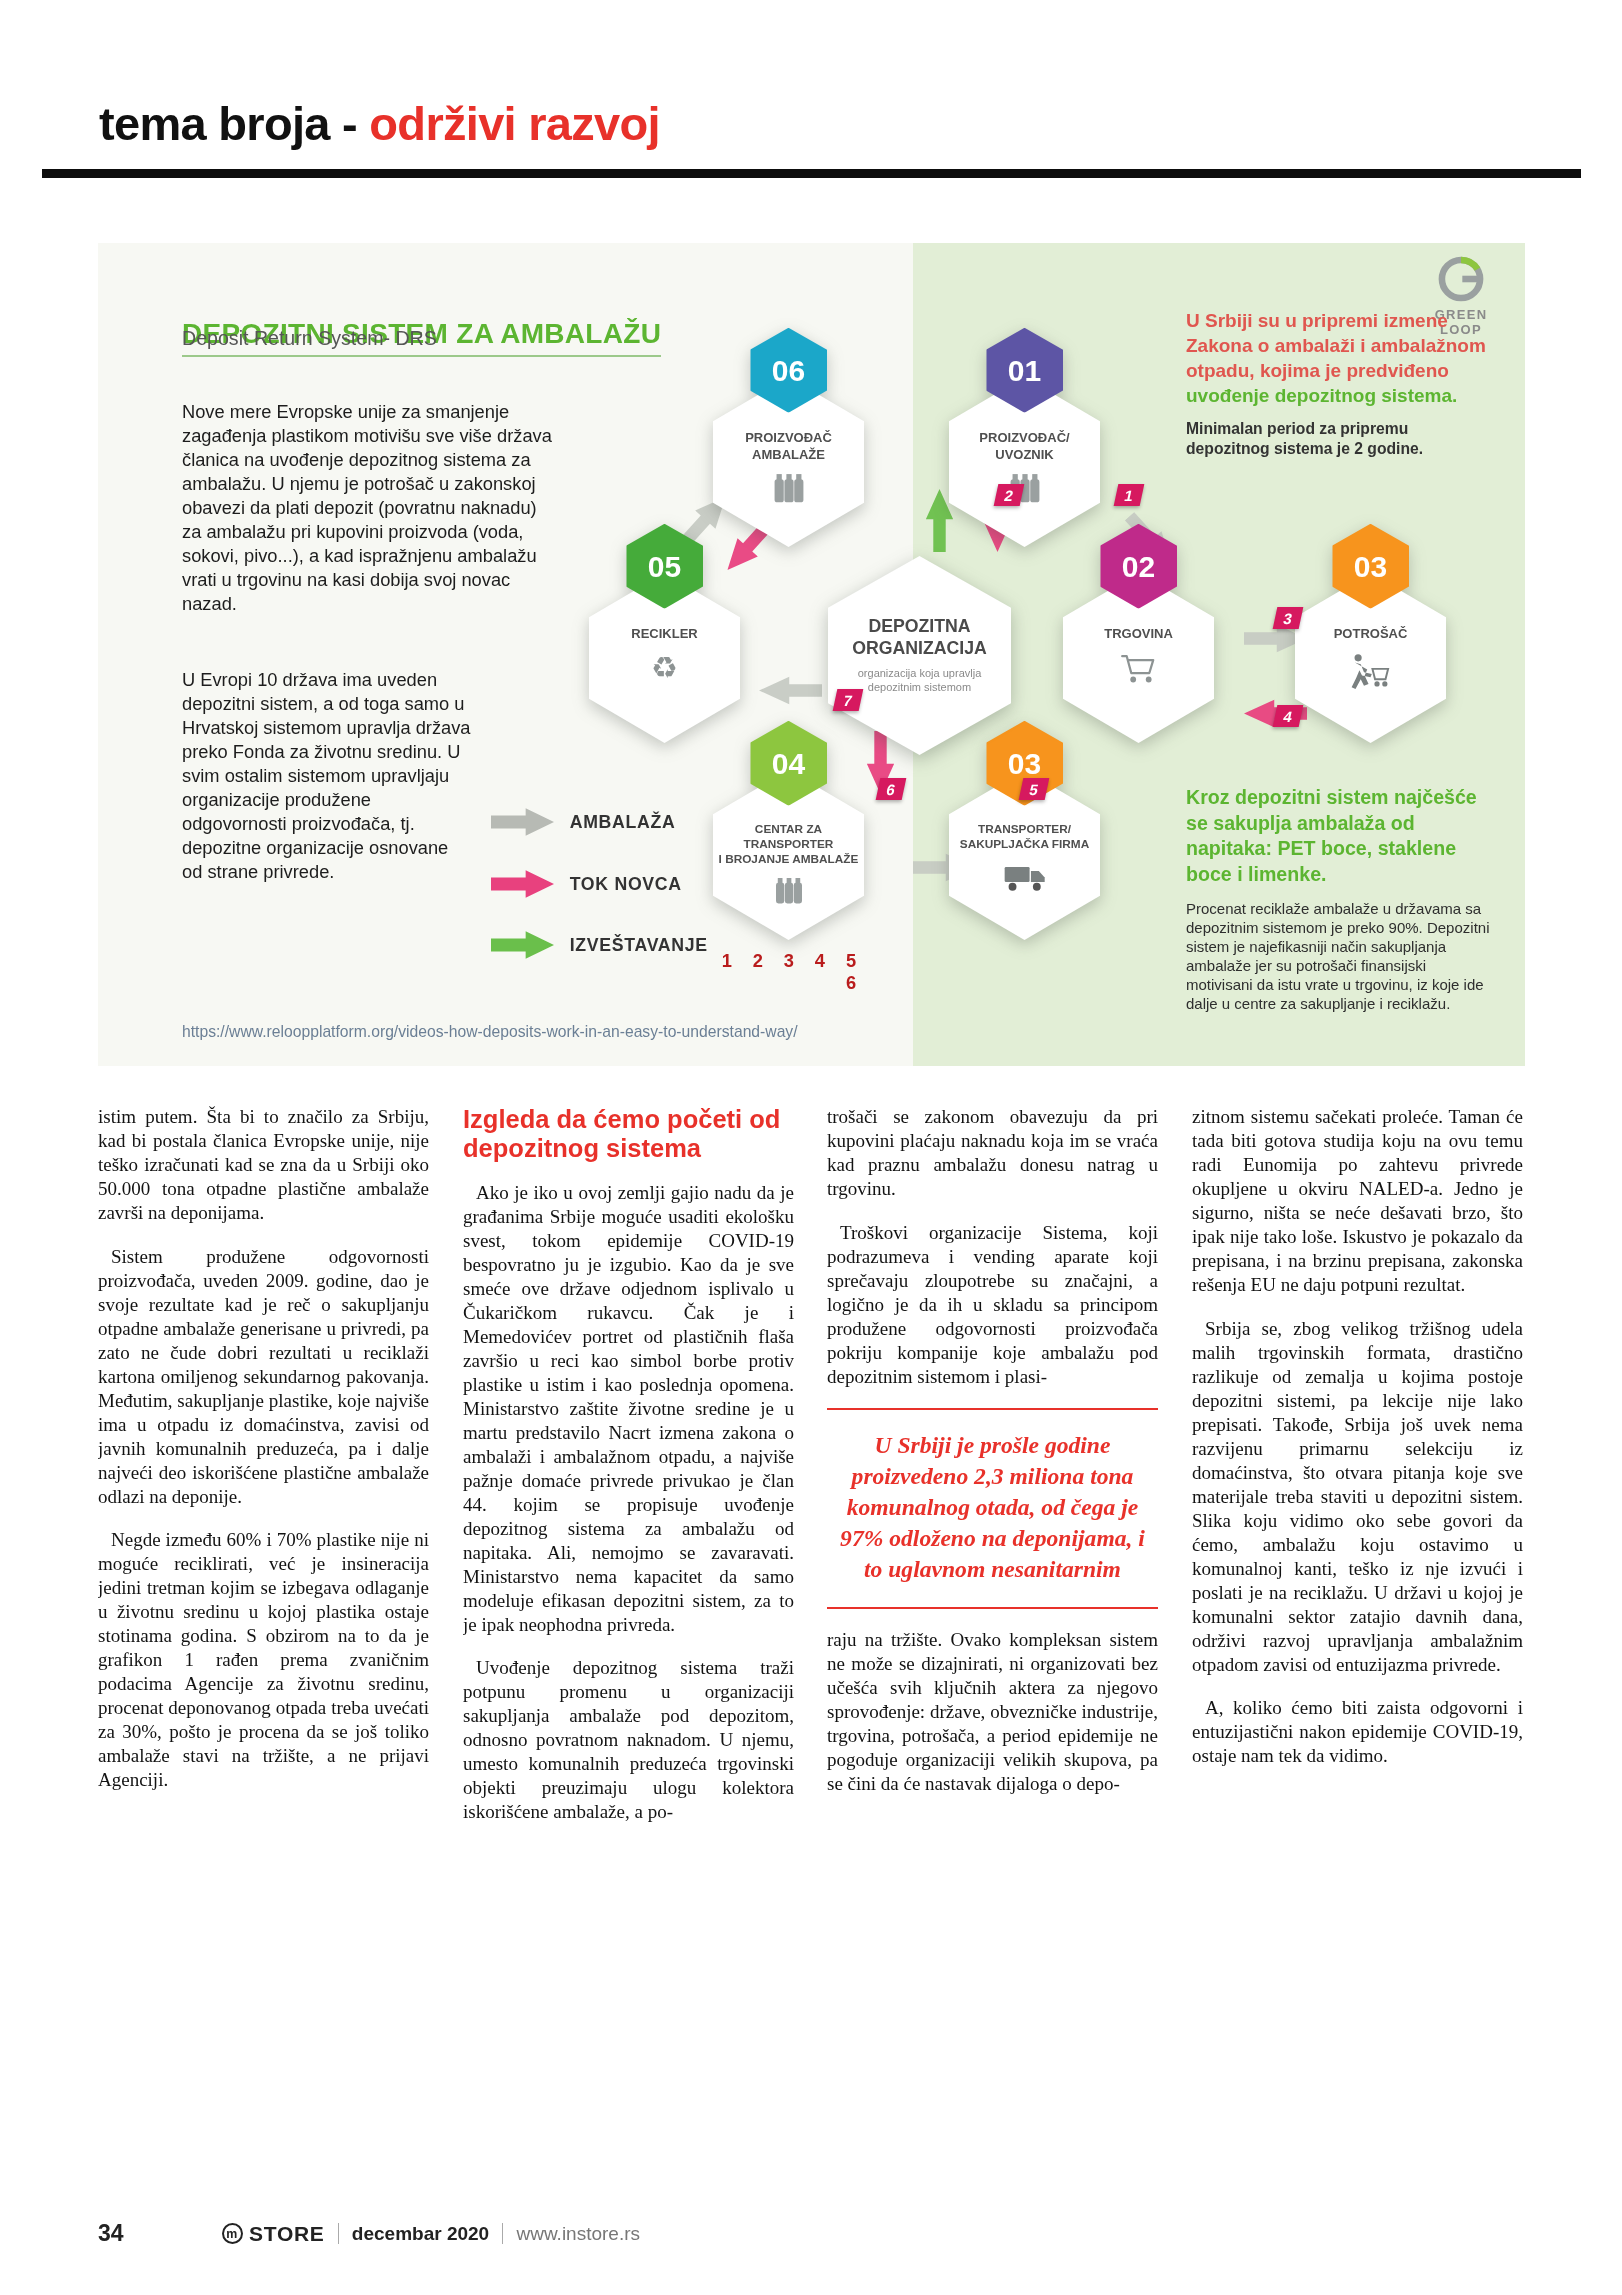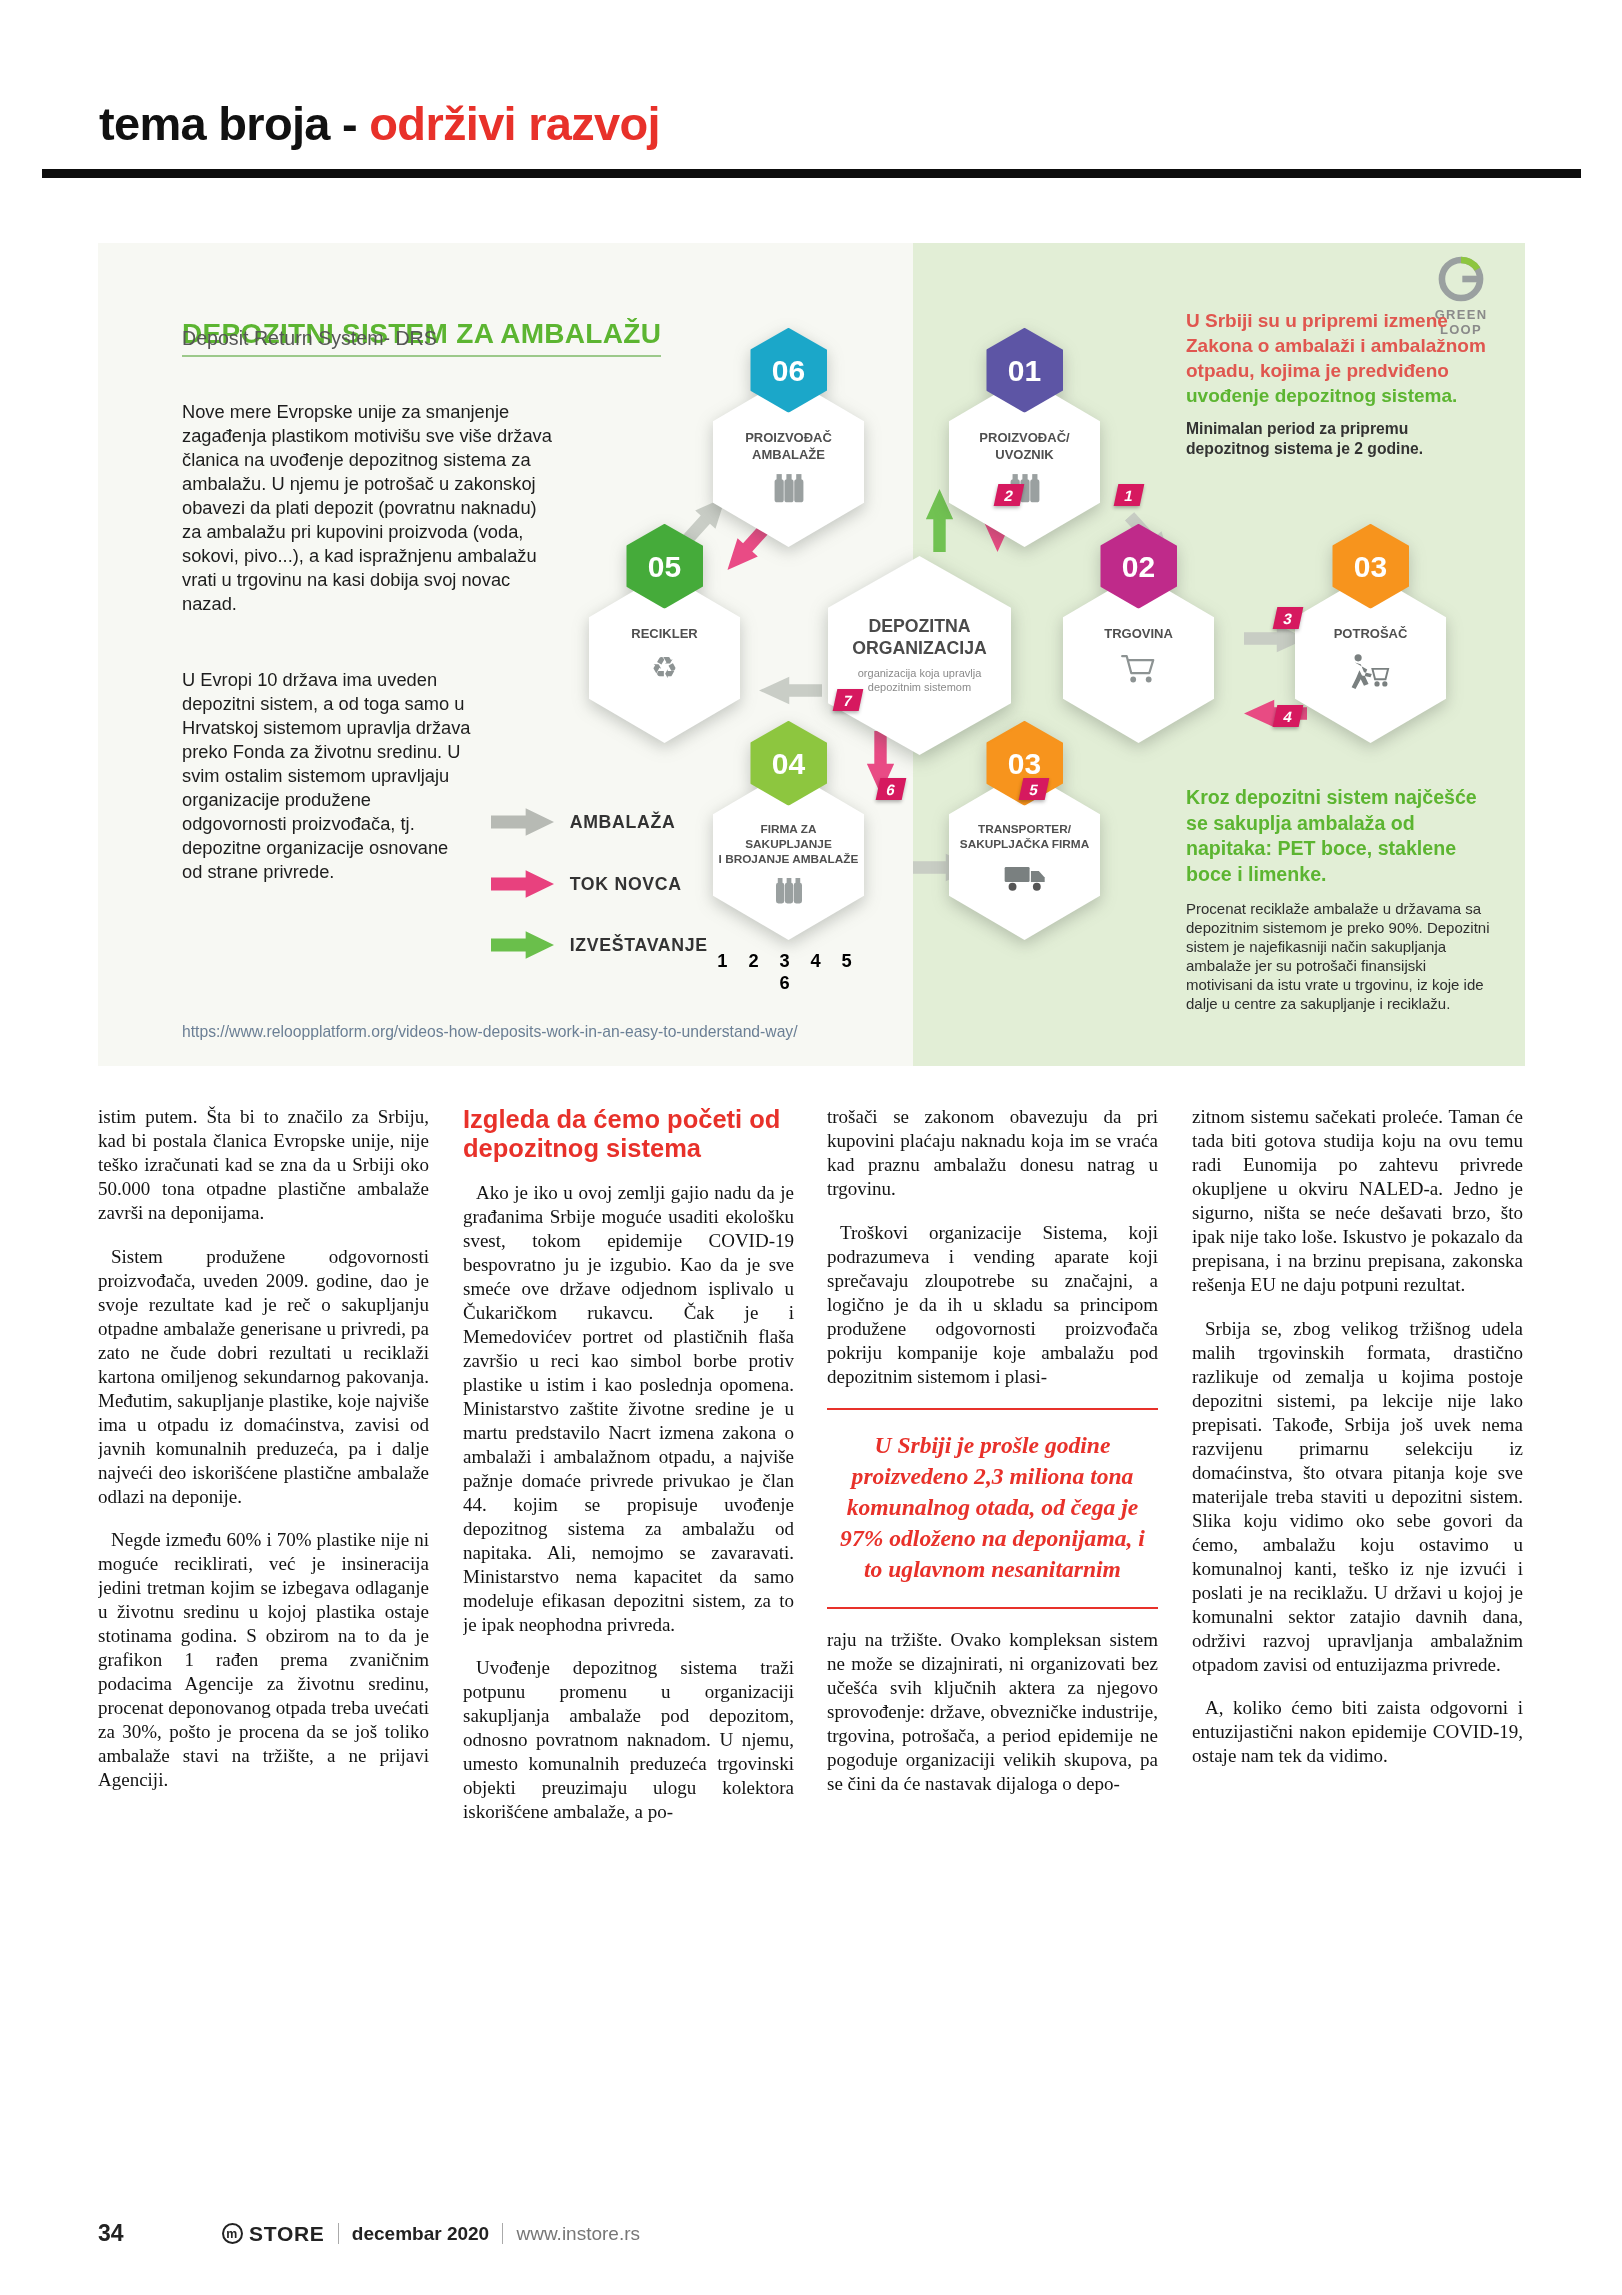--- a/index.html
+++ b/index.html
@@ -51,21 +51,21 @@
   .c-orange{background:#f7941d;}
   .c-lime{background:#8dc63f;}
 
   .center-node{position:absolute;left:730px;top:313px;width:160px;filter:drop-shadow(0 5.2px 9.2px rgba(60,70,60,.32));}
   .center-card{width:183px;height:199px;background:#fff;display:flex;flex-direction:column;align-items:center;justify-content:center;text-align:center;padding:0 17px;box-sizing:border-box;}
   .center-title{font-size:17.7px;font-weight:bold;color:#4a4a4a;line-height:21.6px;white-space:pre-line;}
   .center-sub{font-size:11px;color:#8a8a8a;margin-top:7.9px;line-height:13.7px;white-space:pre-line;}
 
   .badge{position:absolute;width:26px;height:22px;background:#d6195f;color:#fff;font-weight:bold;font-size:15px;display:flex;align-items:center;justify-content:center;transform:skewX(-12deg);box-shadow:0 2px 3.9px rgba(0,0,0,.3);}
 
-  .counter-digits{position:absolute;left:615px;top:707px;width:151px;text-align:center;font-size:18.3px;font-weight:bold;color:#000000;letter-spacing:7.9px;}
+  .counter-digits{position:absolute;left:615px;top:707px;width:151px;text-align:right;font-size:18.3px;font-weight:bold;color:#b91c1c;letter-spacing:7.9px;}
 
   
   .right-top{position:absolute;left:1088px;top:65px;width:300px;font-size:19px;line-height:25px;font-weight:bold;}
   .rt-red{color:#e0564f;}
   .rt-green{color:#5cb531;}
   .rt-note{margin-top:10.5px;font-size:15.7px;line-height:20px;color:#333;font-weight:bold;}
   .right-bottom{position:absolute;left:1088px;top:542px;width:309px;}
   .rb-green{font-size:19.6px;line-height:25.5px;font-weight:bold;color:#5cb531;}
   .rb-note{margin-top:11.8px;font-size:15px;line-height:19px;color:#2e2e2e;}
 
@@ -218,21 +218,21 @@
               <circle cx="43" cy="47" r="4" fill="#7a8080"></circle>
               <circle cx="55" cy="47" r="4" fill="#7a8080"></circle>
             </svg>
         </div>
       </div>
       <div class="num-hex hexclip c-orange">03</div>
     </div>
 
     <div class="node" style="left:615px;top:527px;">
       <div class="card hexclip">
-        <div class="label small-label">FIRMA ZA SAKUPLJANJE
+        <div class="label small-label">CENTAR ZA TRANSPORTER
 I BROJANJE AMBALAŽE</div>
         <div class="icon">
           <svg width="38" height="26" viewBox="0 0 58 44">
               <g fill="#9aa0a0">
                 <rect x="10" y="0" width="8" height="9"></rect>
                 <rect x="7" y="8" width="14" height="35" rx="4"></rect>
                 <rect x="25" y="0" width="8" height="9"></rect>
                 <rect x="22" y="8" width="14" height="35" rx="4"></rect>
                 <rect x="40" y="0" width="8" height="9"></rect>
                 <rect x="37" y="8" width="14" height="35" rx="4"></rect>

